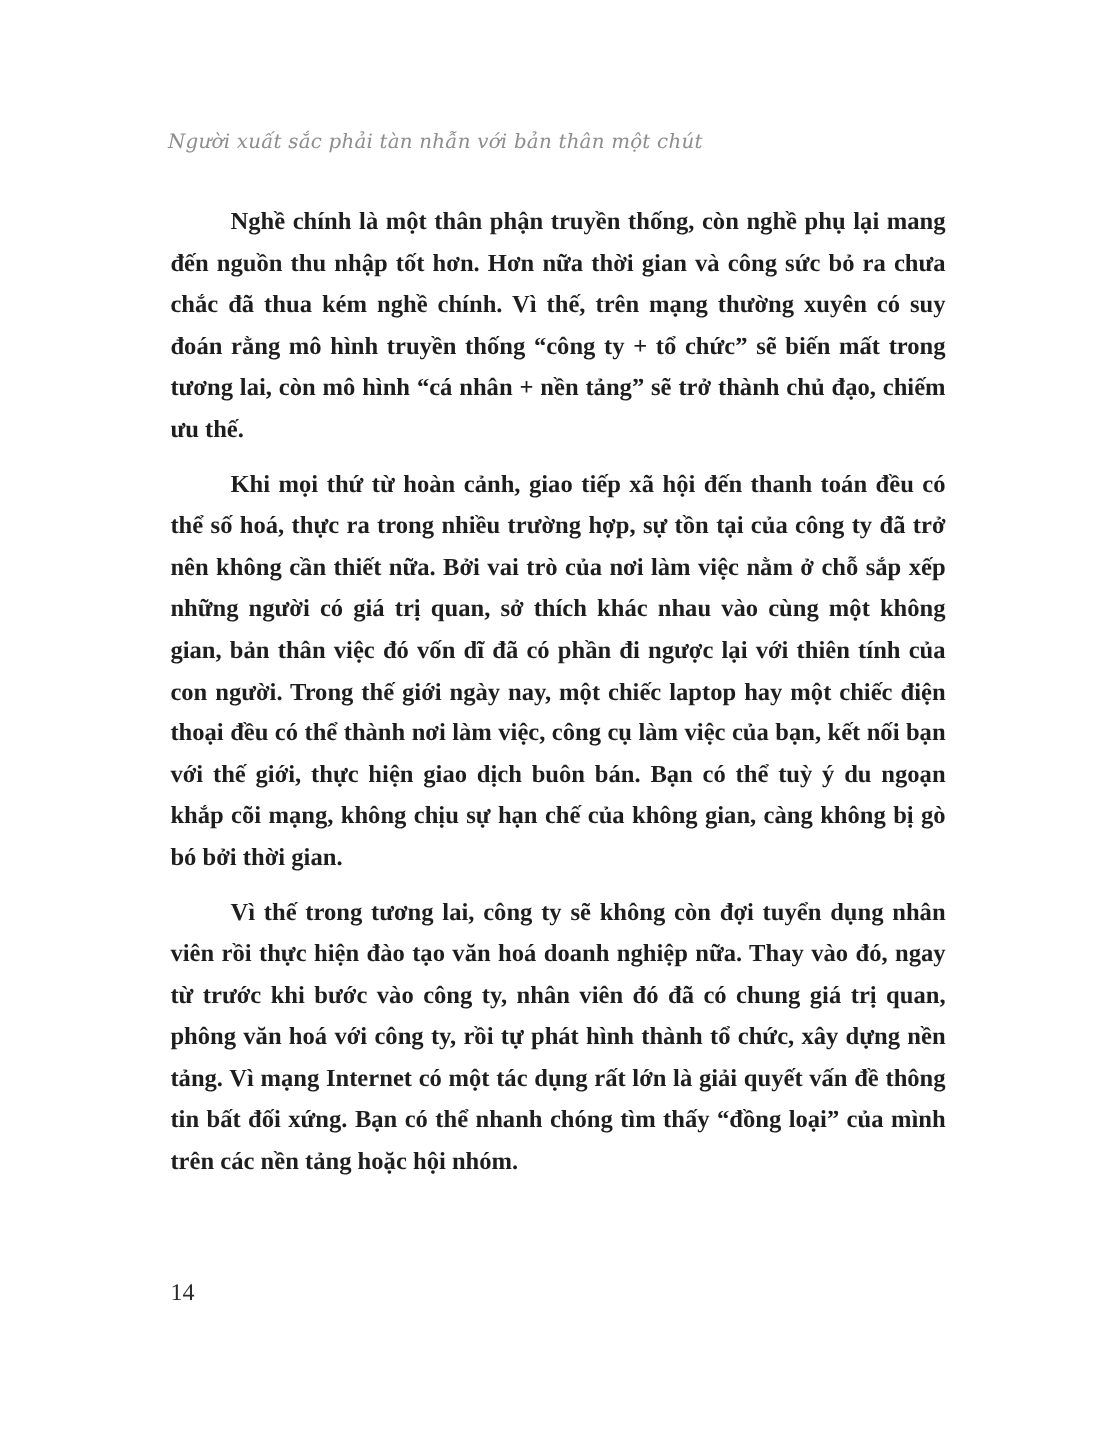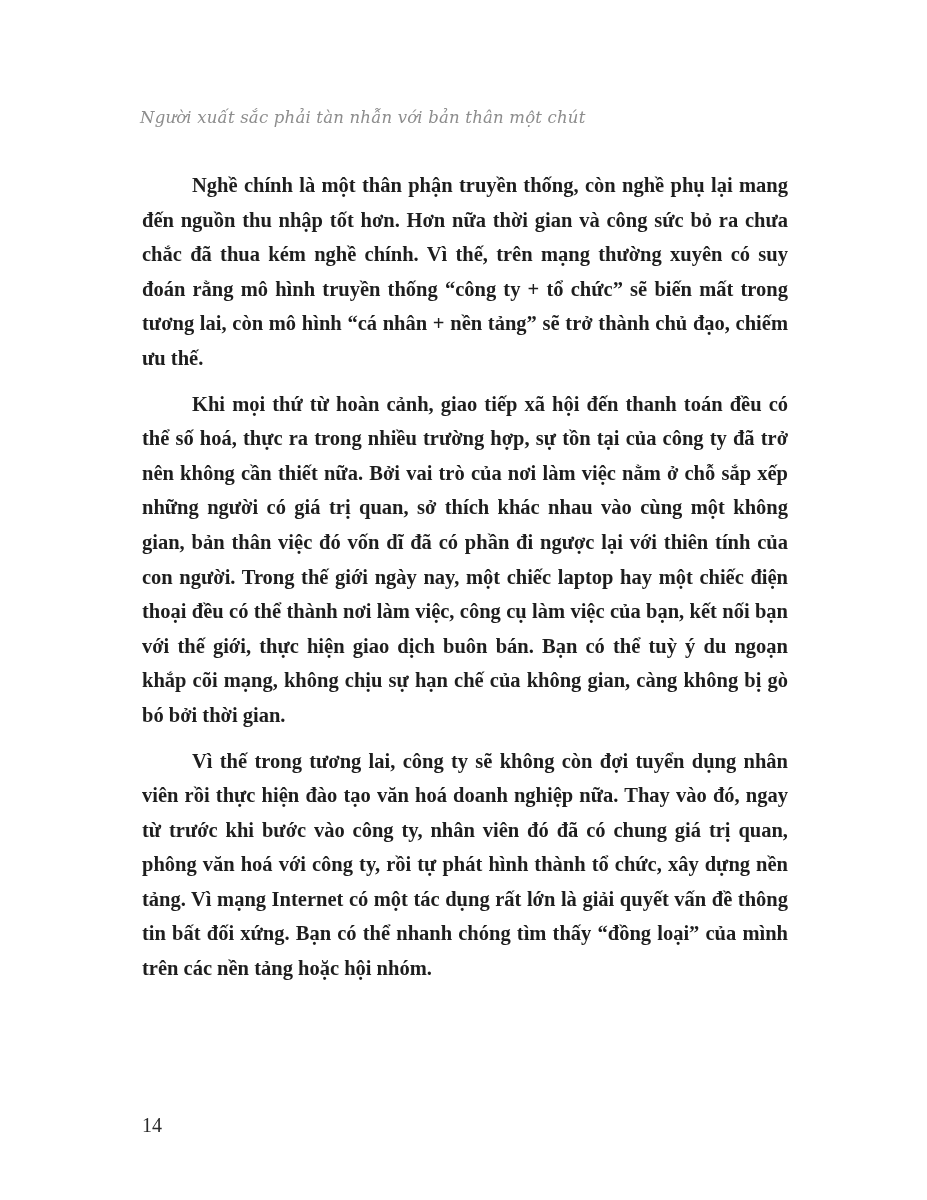--- a/index.html
+++ b/index.html
@@ -38,21 +38,21 @@
     text-indent: 50px;
     text-align: justify;
     font-size: 20.5px;
     line-height: 34.6px;
     color: #1e1e1e;
     font-weight: bold;
   }
   .page-number {
     position: absolute;
     left: 142px;
-    top: 1114px;
+    top: 1066px;
     font-size: 20px;
     color: #2a2a2a;
   }
 </style>
 </head>
 <body>
 
 <div class="page">
   <div class="running-head">Người xuất sắc phải tàn nhẫn với bản thân một chút</div>
 

